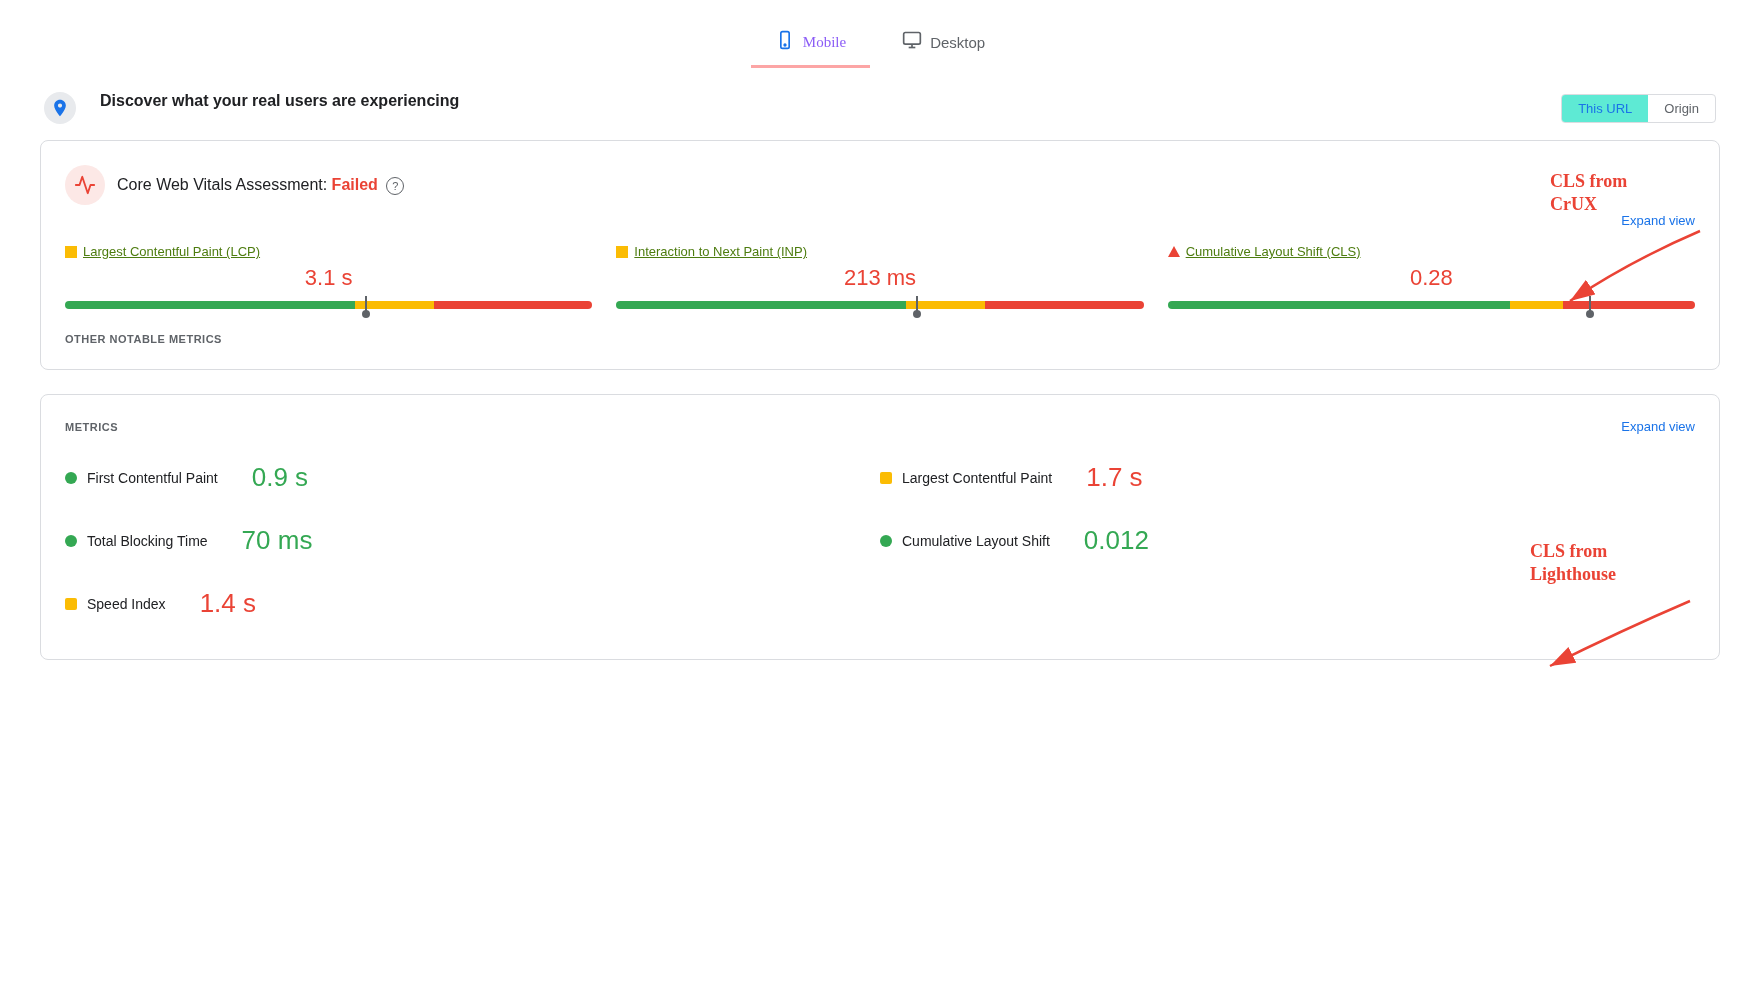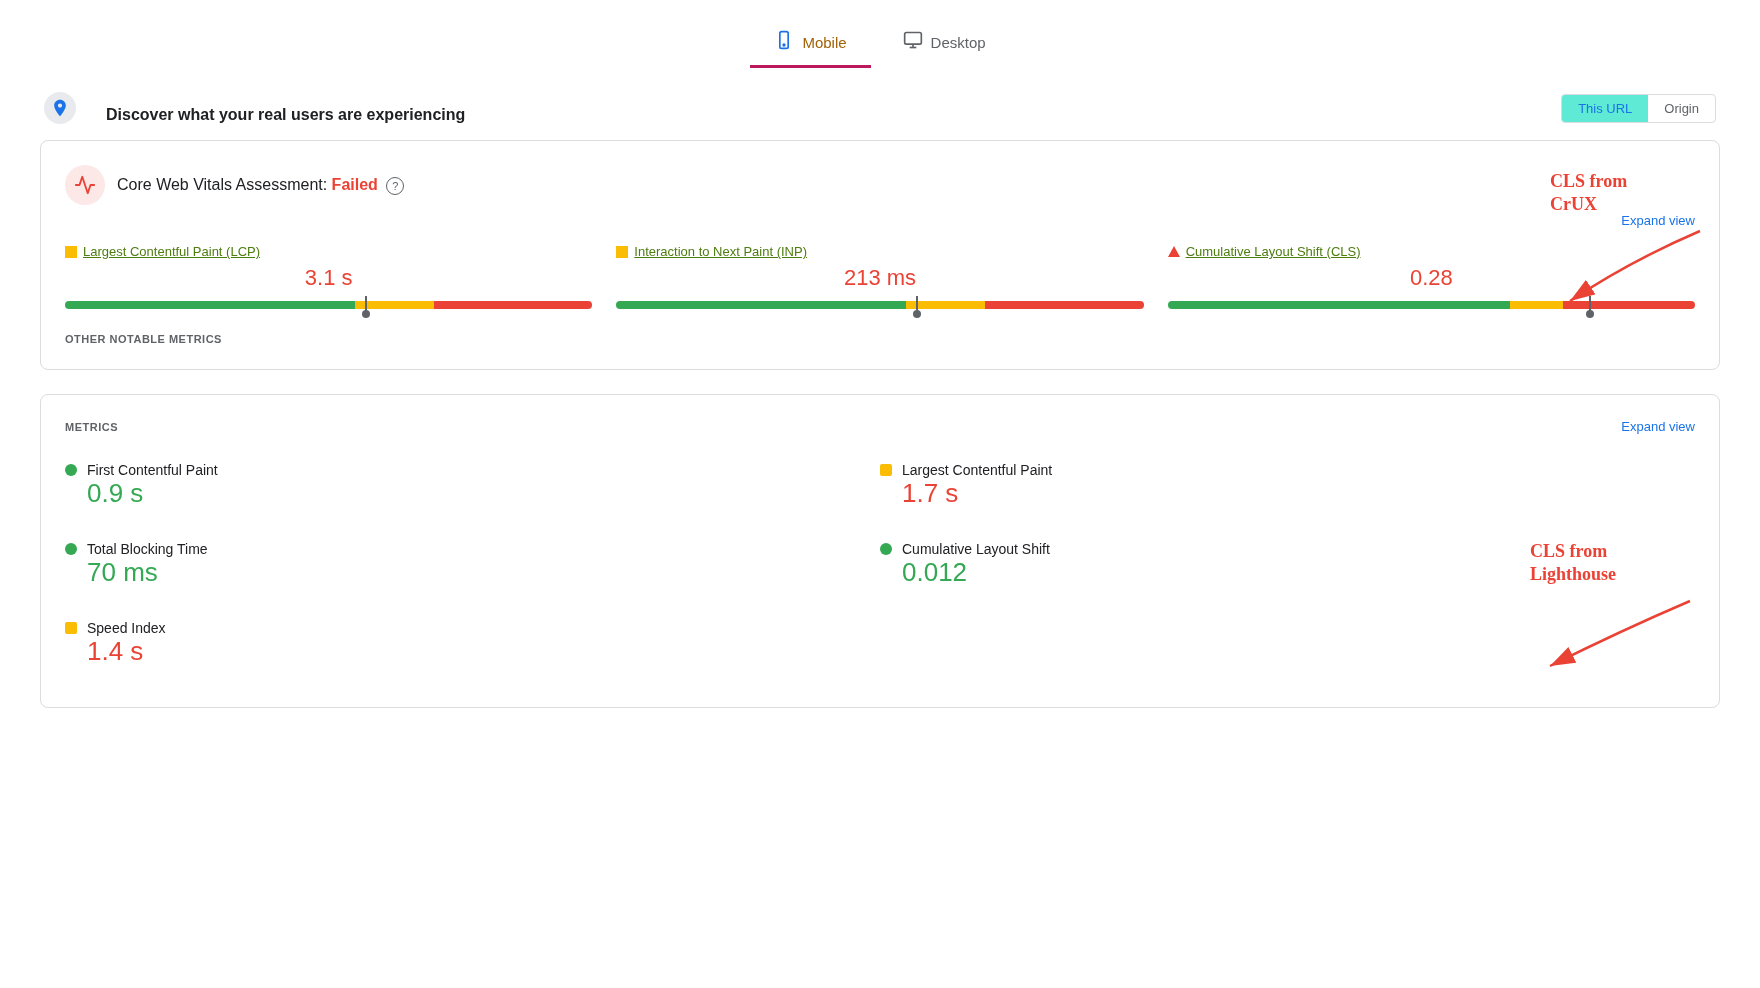--- a/index.html
+++ b/index.html
@@ -31,39 +31,40 @@
       border: none;
       background: transparent;
       font-size: 15px;
       font-weight: 500;
       color: #5f6368;
       cursor: pointer;
       border-bottom: 3px solid transparent;
       position: relative;
     }
     .tab.active {
-      color: #a16207;
-      border-bottom: 3px solid #be185d;
+      color: #8b5cf6;
+      border-bottom: 3px solid #fca5a5;
+      font-family: Liberation Serif, serif;
     }
     .tab-icon {
       font-size: 18px;
     }
 
     
     .section-header {
       display: flex;
       align-items: center;
       justify-content: space-between;
       margin-bottom: 16px;
       padding: 0 4px;
     }
     .section-header-left {
       display: flex;
-      align-items: flex-end;
-      gap: 30px;
+      align-items: flex-start;
+      gap: 24px;
     }
     .section-icon {
       width: 32px;
       height: 32px;
       border-radius: 50%;
       background: #e8eaed;
       display: flex;
       align-items: center;
       justify-content: center;
       font-size: 16px;
@@ -241,22 +242,22 @@
       text-transform: uppercase;
     }
     .metrics-2col {
       display: grid;
       grid-template-columns: 1fr 1fr;
       gap: 0;
     }
     .metric-row {
       padding: 16px 0;
       display: flex;
-      flex-direction: column;
-      gap: 0;
+      flex-direction: row;
+      gap: 12px;
     }
     .metric-row-header {
       display: flex;
       align-items: center;
       gap: 10px;
       font-size: 14px;
       color: #202124;
     }
     .dot-green {
       width: 12px;

